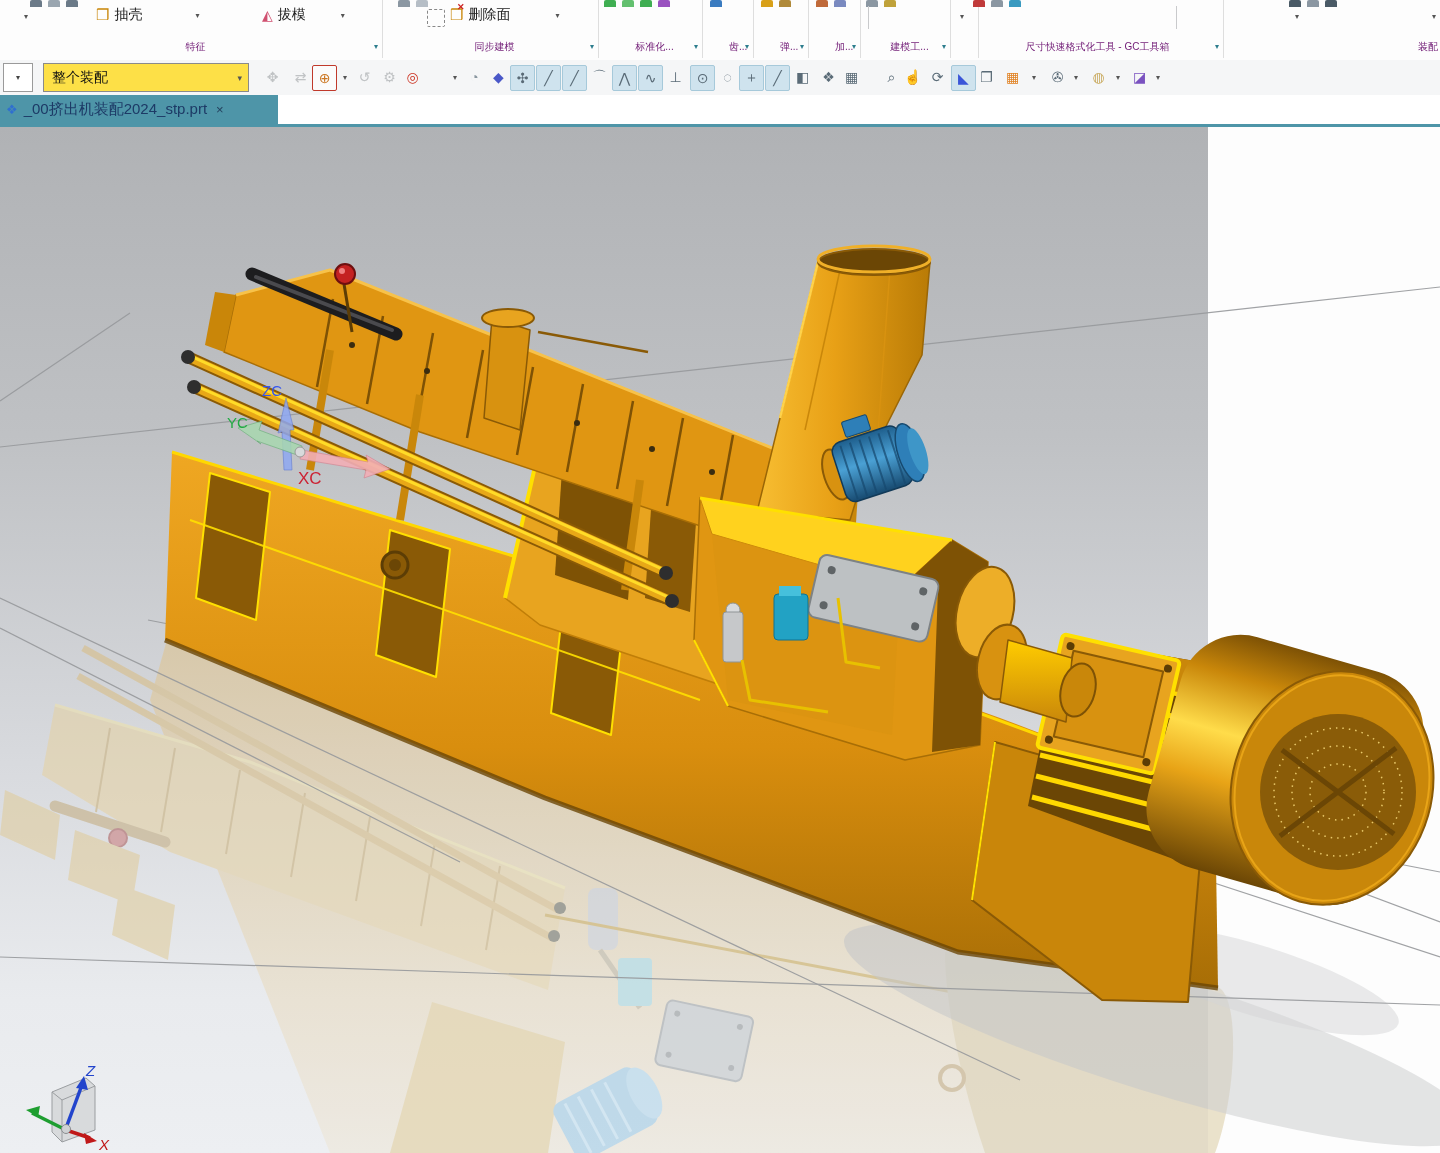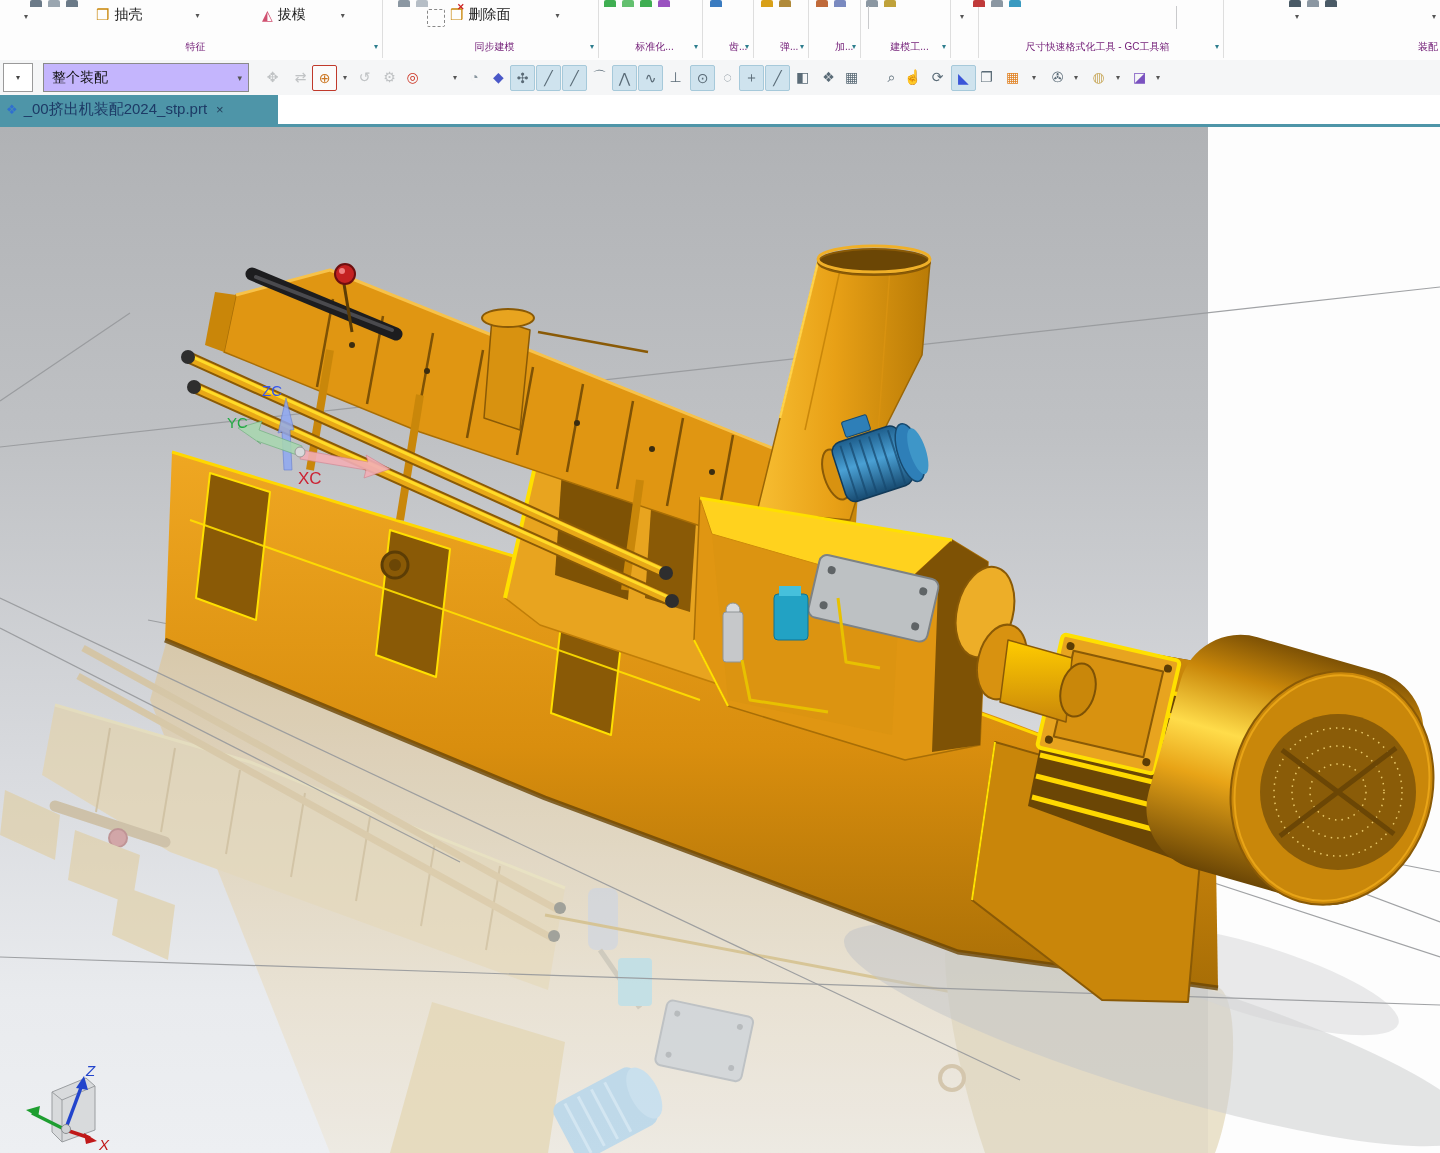--- a/index.html
+++ b/index.html
@@ -22,21 +22,21 @@
   #toolbar{position:absolute;left:0;top:60px;width:1440px;height:35px;background:#f5f6f7;border-bottom:1px solid #d9dadb;}
   .tbi{position:absolute;top:5px;width:23px;height:24px;display:flex;align-items:center;justify-content:center;font-size:14px;color:#5a6b77;border-radius:2px;}
   .tbi.dis{color:#c0c3c5;}
   .tbi.red{color:#cc3322;}
   .tbi.redbox{border:1px solid #c0392b;color:#cc7722;background:#fbfbfb;}
   .tbi.tog{background:#cfe3ee;border:1px solid #a6c9da;}
   .tbi.caret{width:12px;font-size:8px;color:#555;}
   .tbi.marq{border:1px dashed #888;width:16px;height:16px;top:9px;}
   .tbsep{position:absolute;top:6px;width:1px;height:23px;background:#c9cacc;}
   #mini-dd{position:absolute;left:3px;top:63px;width:28px;height:27px;border:1px solid #9a9a9a;background:#fff;display:flex;align-items:center;justify-content:center;font-size:8px;color:#444;}
-  #scope{position:absolute;left:43px;top:63px;width:204px;height:27px;border:1px solid #8a8a8a;background:#c4b5fd;display:flex;align-items:center;font-size:14px;color:#111;}
+  #scope{position:absolute;left:43px;top:63px;width:204px;height:27px;border:1px solid #8a8a8a;background:#fde047;display:flex;align-items:center;font-size:14px;color:#111;}
   #scope .txt{padding-left:8px;flex:1;}
   #scope .caret{padding-right:6px;font-size:9px;}
   
   #tabbar{position:absolute;left:0;top:95px;width:1440px;height:29px;background:#ffffff;}
   #tab{position:absolute;left:0;top:0;width:278px;height:29px;background:#4e95a8;display:flex;align-items:center;color:#1d3a66;font-size:15px;}
   #tab .pic{color:#2f6fd0;font-size:13px;margin:0 6px 0 6px;}
   #tab .x{margin-left:9px;font-size:13px;color:#24425f;}
   #tealline{position:absolute;left:0;top:124px;width:1440px;height:3px;background:#4e95a8;}
   
   #viewport{position:absolute;left:0;top:127px;width:1208px;height:1026px;background:linear-gradient(180deg,#b0b2b5 0%,#bfc1c4 30%,#d8dade 62%,#e9ebee 85%,#edeff2 100%);}

